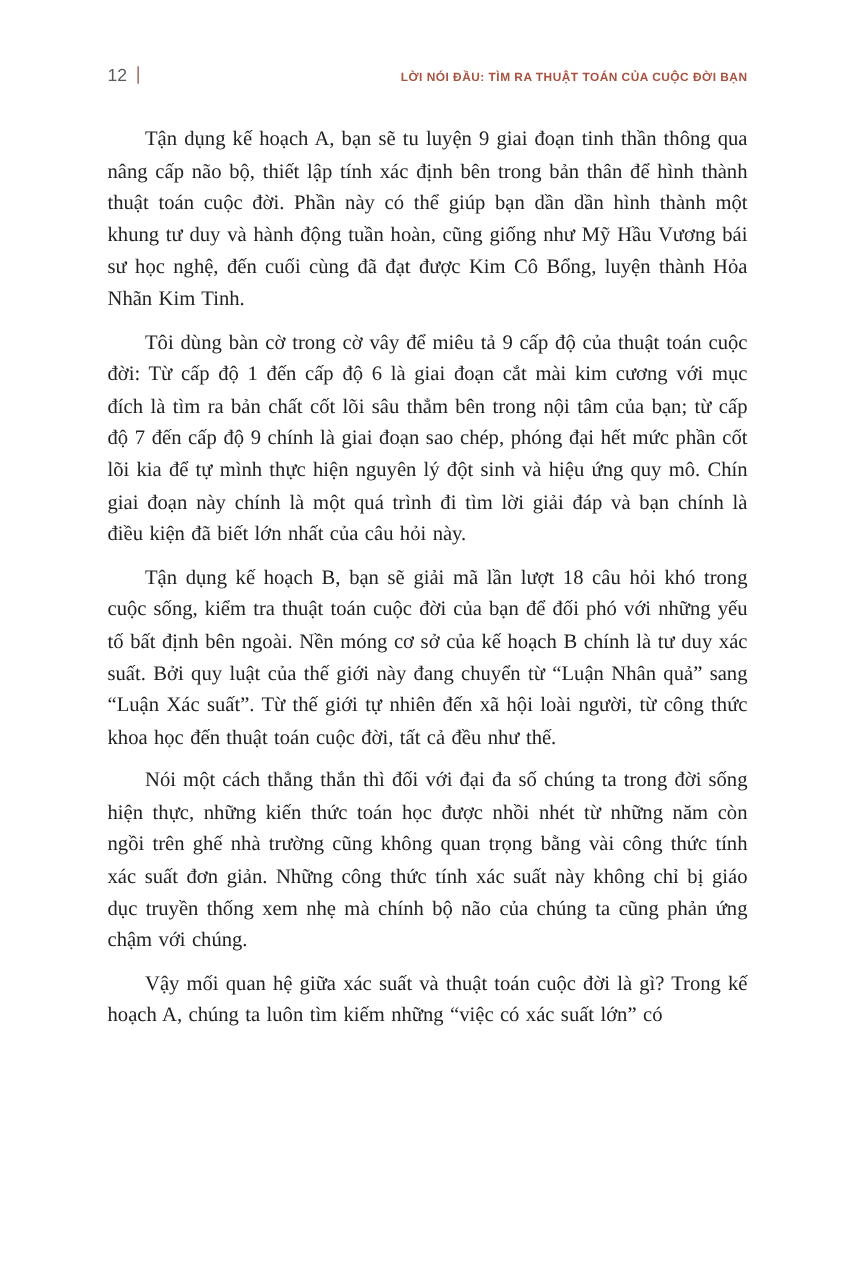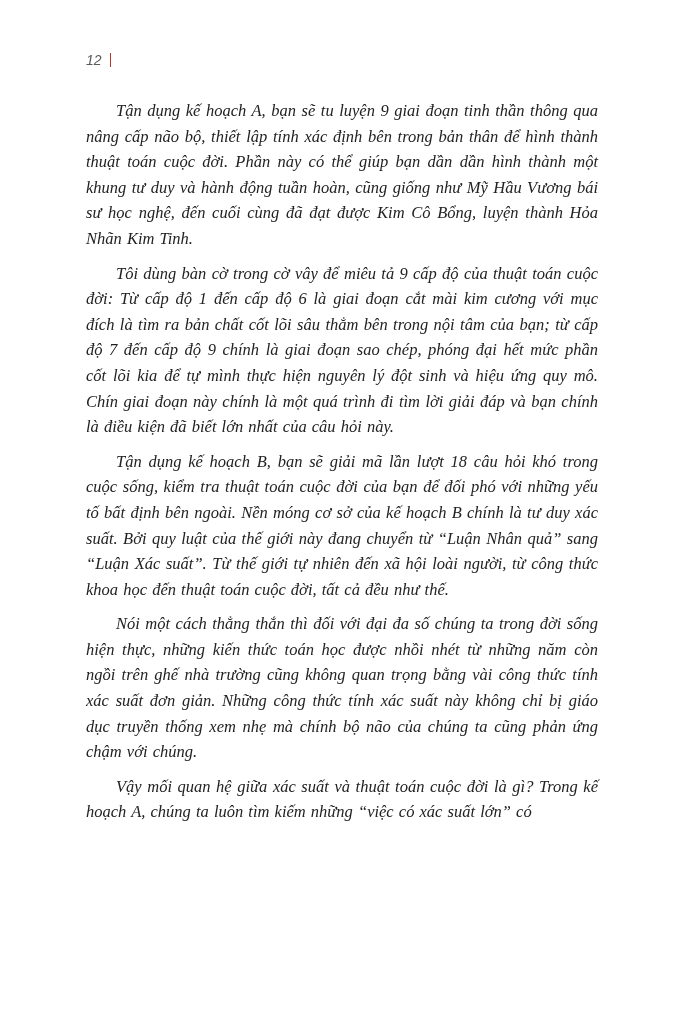--- a/index.html
+++ b/index.html
@@ -1,15 +1,15 @@
 <!DOCTYPE html>
 <html><head>
 <meta charset="utf-8">
 <style>
-  * { margin: 0; padding: 0; box-sizing: border-box; font-style: italic; }
+  * { margin: 0; padding: 0; box-sizing: border-box; }
   html, body {
     width: 680px;
     background: #f3f3f3;
     font-family: "Liberation Serif", "DejaVu Serif", serif;
   }
   .page {
     width: 680px;
     height: 1024px;
     background: #ffffff;
     padding: 52px 82px 40px 86px;
@@ -57,20 +57,21 @@
 </style>
 </head>
 <body>
 
 <div class="page">
   <div class="page-header">
     <span class="page-number-wrap">
       <span>12</span>
       <span class="page-number-rule"></span>
     </span>
+    <span class="running-head">LỜI NÓI ĐẦU: TÌM RA THUẬT TOÁN CỦA CUỘC ĐỜI BẠN</span>
   </div>
 
   <div class="body-text">
     <p>Tận dụng kế hoạch A, bạn sẽ tu luyện 9 giai đoạn tinh thần thông qua nâng cấp não bộ, thiết lập tính xác định bên trong bản thân để hình thành thuật toán cuộc đời. Phần này có thể giúp bạn dần dần hình thành một khung tư duy và hành động tuần hoàn, cũng giống như Mỹ Hầu Vương bái sư học nghệ, đến cuối cùng đã đạt được Kim Cô Bổng, luyện thành Hỏa Nhãn Kim Tinh.</p>
     <p>Tôi dùng bàn cờ trong cờ vây để miêu tả 9 cấp độ của thuật toán cuộc đời: Từ cấp độ 1 đến cấp độ 6 là giai đoạn cắt mài kim cương với mục đích là tìm ra bản chất cốt lõi sâu thẳm bên trong nội tâm của bạn; từ cấp độ 7 đến cấp độ 9 chính là giai đoạn sao chép, phóng đại hết mức phần cốt lõi kia để tự mình thực hiện nguyên lý đột sinh và hiệu ứng quy mô. Chín giai đoạn này chính là một quá trình đi tìm lời giải đáp và bạn chính là điều kiện đã biết lớn nhất của câu hỏi này.</p>
     <p>Tận dụng kế hoạch B, bạn sẽ giải mã lần lượt 18 câu hỏi khó trong cuộc sống, kiểm tra thuật toán cuộc đời của bạn để đối phó với những yếu tố bất định bên ngoài. Nền móng cơ sở của kế hoạch B chính là tư duy xác suất. Bởi quy luật của thế giới này đang chuyển từ “Luận Nhân quả” sang “Luận Xác suất”. Từ thế giới tự nhiên đến xã hội loài người, từ công thức khoa học đến thuật toán cuộc đời, tất cả đều như thế.</p>
     <p>Nói một cách thẳng thắn thì đối với đại đa số chúng ta trong đời sống hiện thực, những kiến thức toán học được nhồi nhét từ những năm còn ngồi trên ghế nhà trường cũng không quan trọng bằng vài công thức tính xác suất đơn giản. Những công thức tính xác suất này không chỉ bị giáo dục truyền thống xem nhẹ mà chính bộ não của chúng ta cũng phản ứng chậm với chúng.</p>
     <p>Vậy mối quan hệ giữa xác suất và thuật toán cuộc đời là gì? Trong kế hoạch A, chúng ta luôn tìm kiếm những “việc có xác suất lớn” có</p>
   </div>
 </div>

